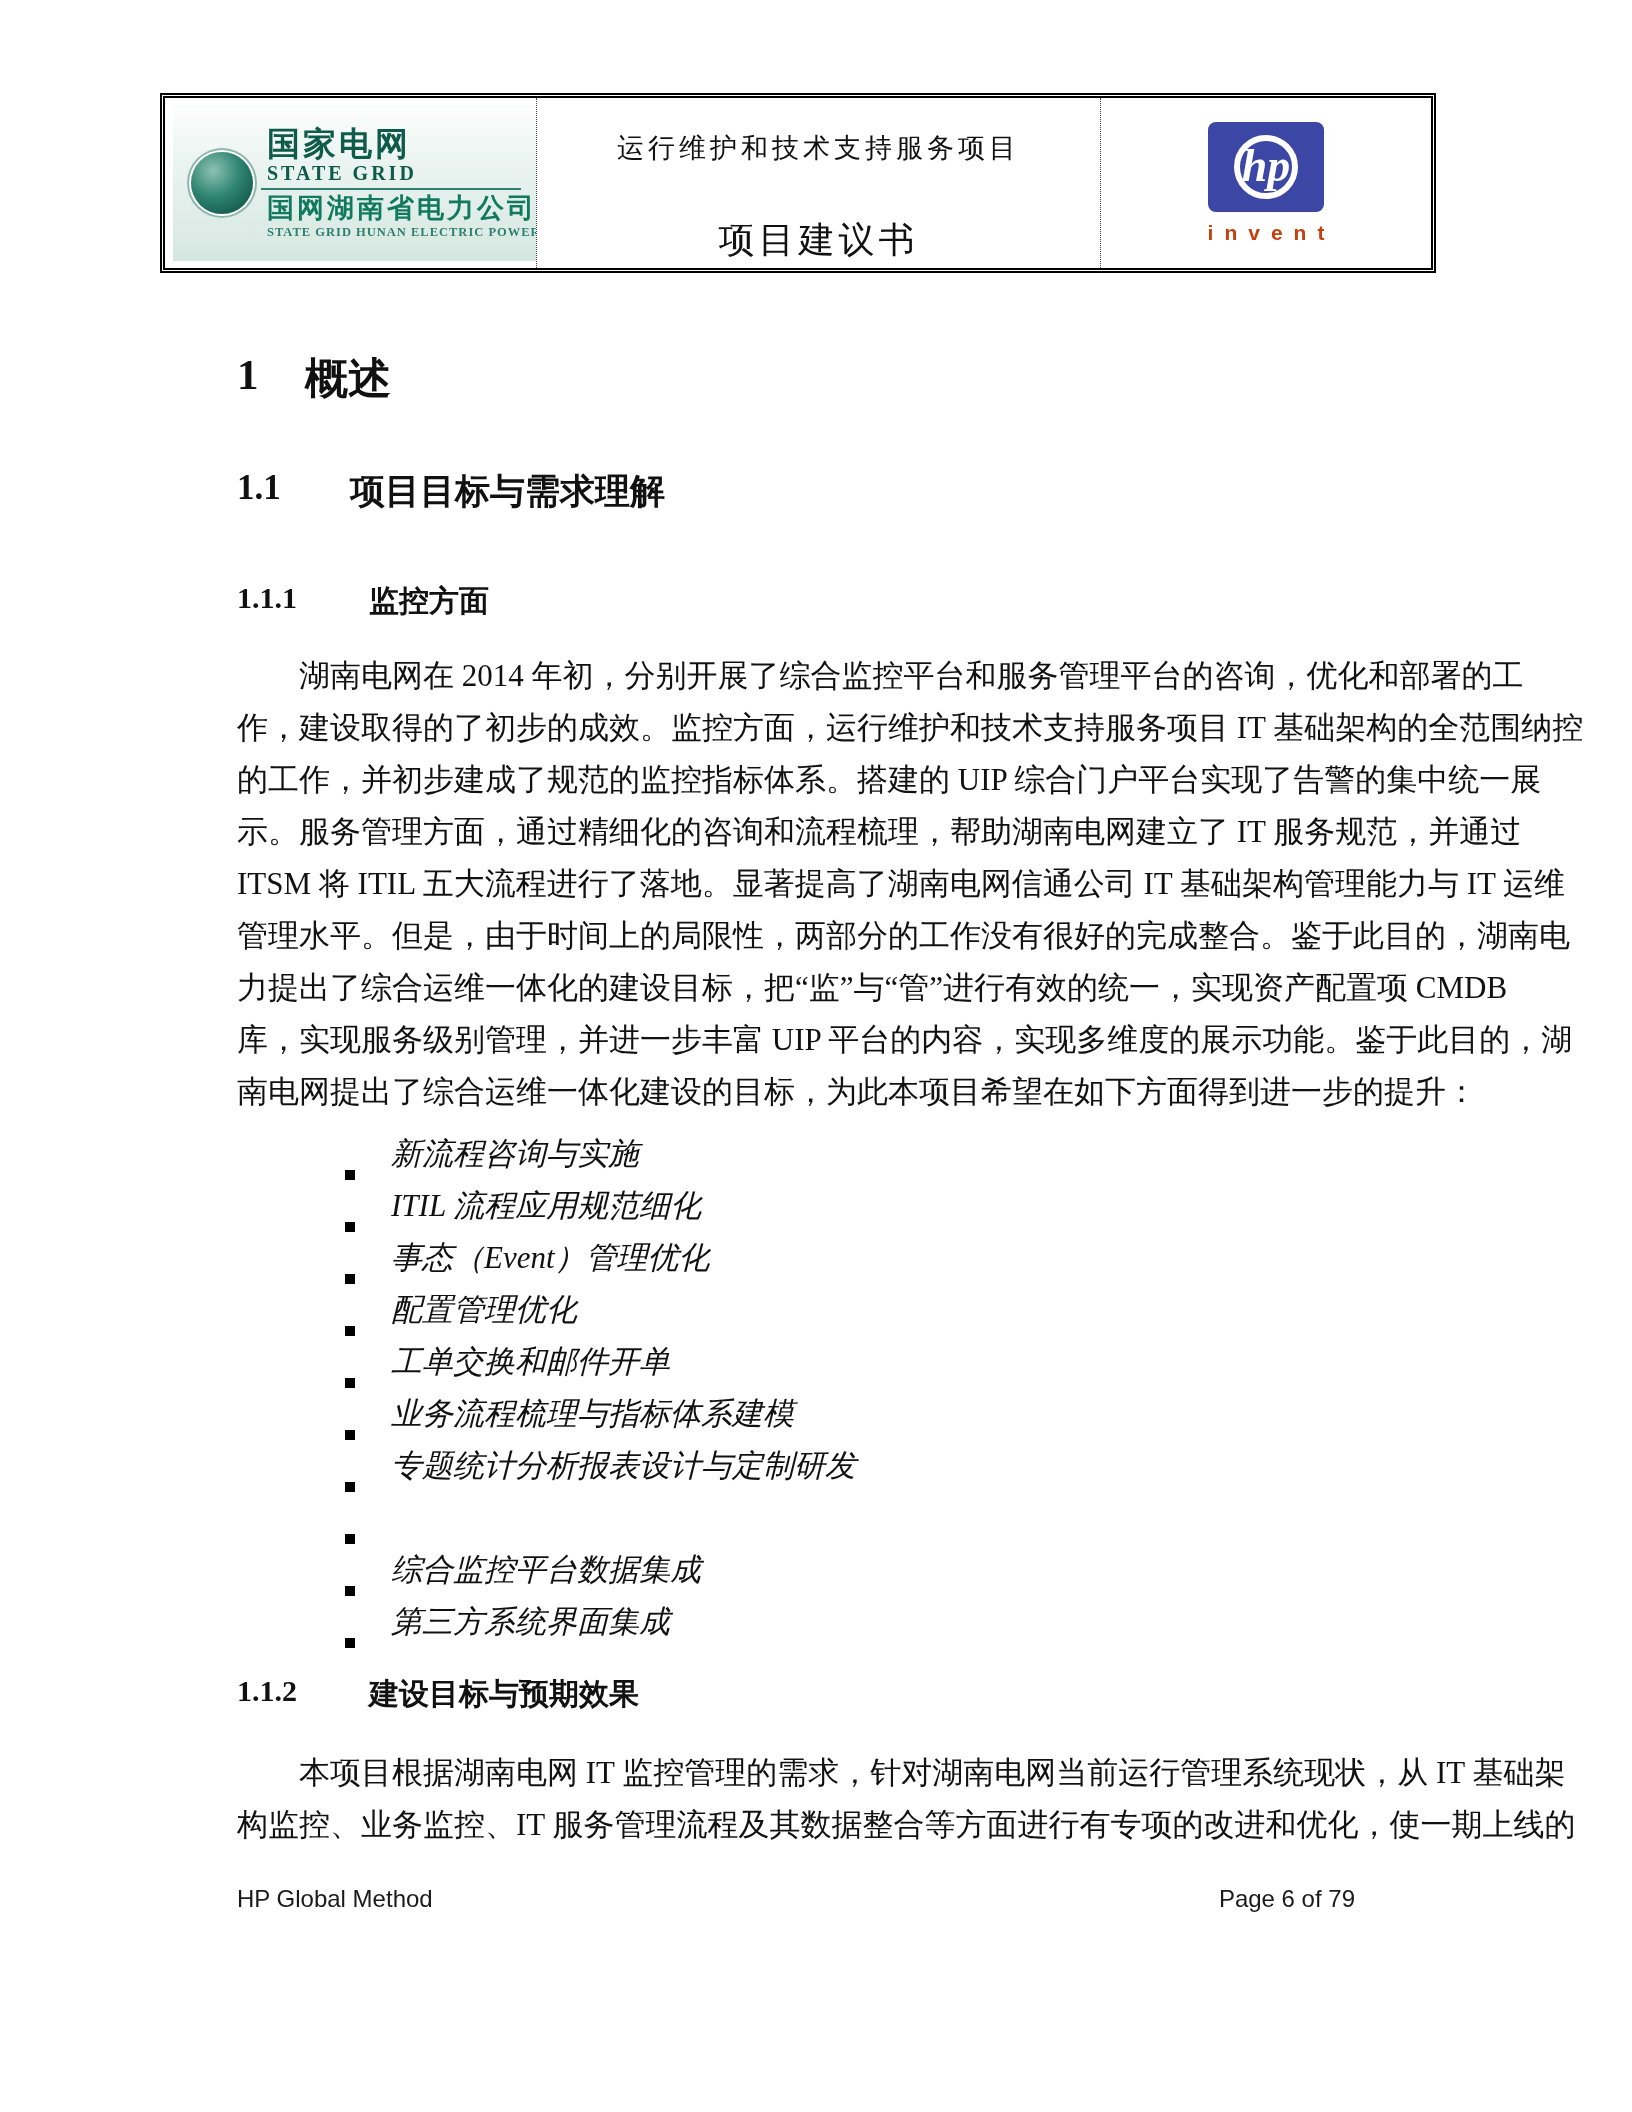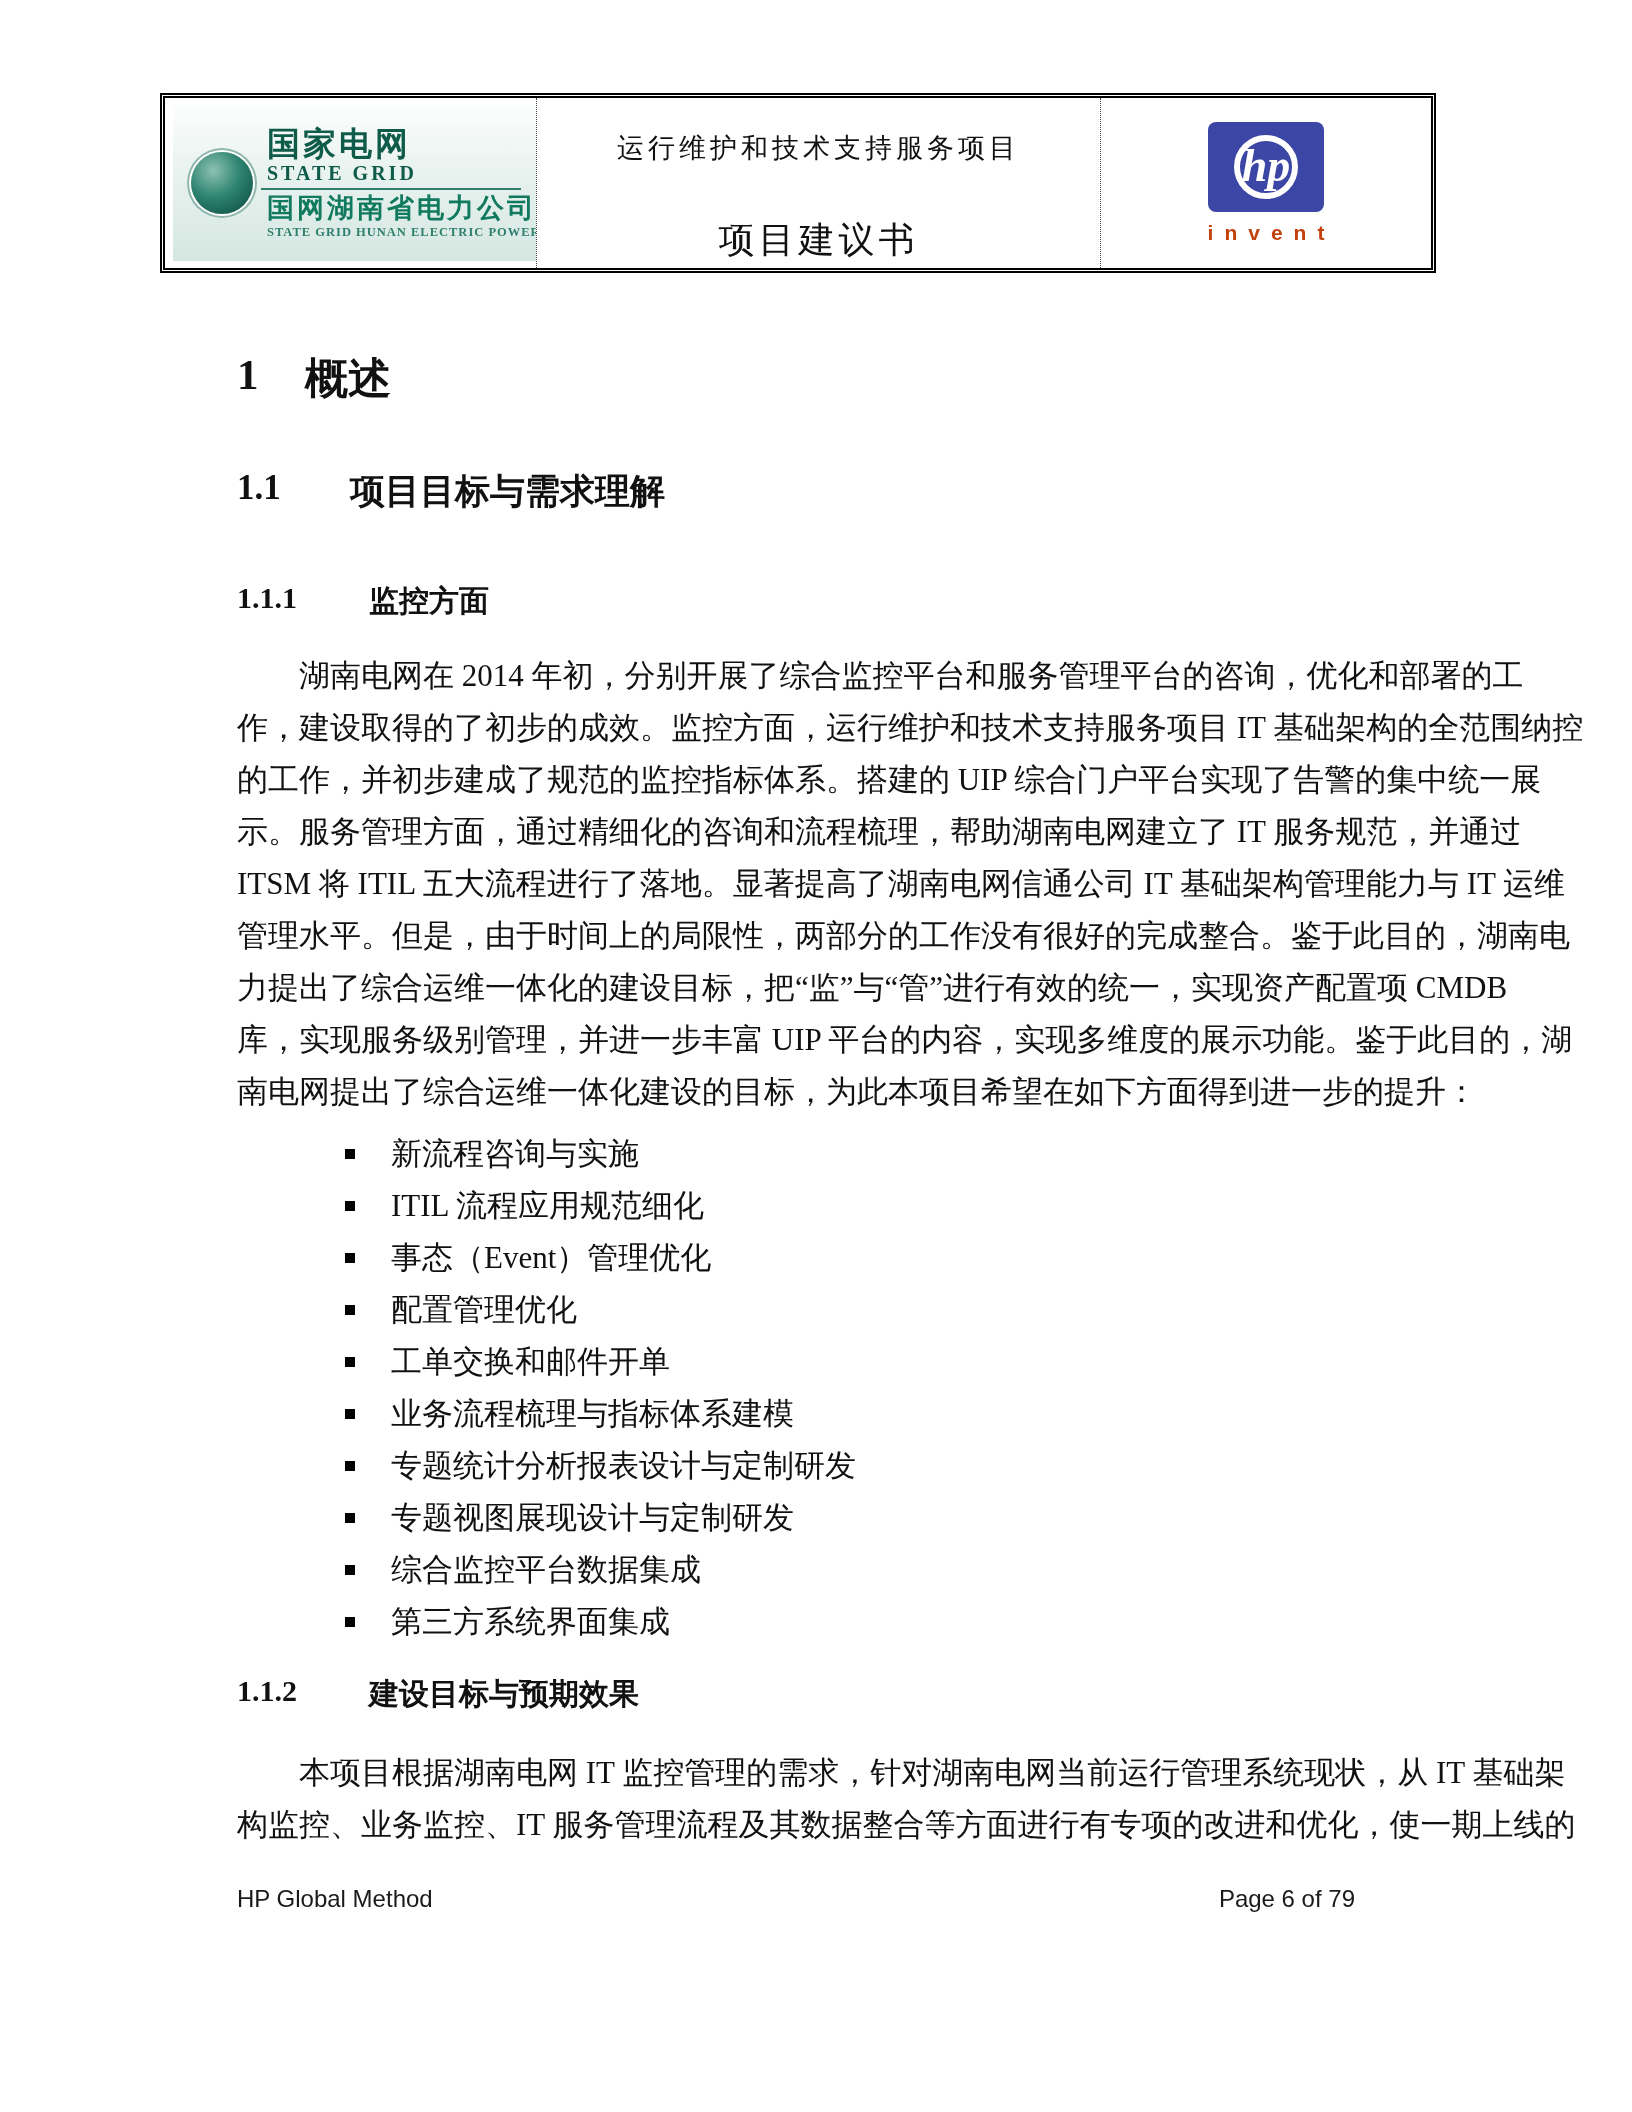--- a/index.html
+++ b/index.html
@@ -54,21 +54,21 @@
   .h3 .ttl{font-family:"Liberation Sans","DejaVu Sans",sans-serif;}
   .h3a{margin-top:66px;}
   .h3b{margin-top:26px;}
   .para{margin-top:28px;}
   .pline{
     font-size:31px;height:52px;line-height:52px;white-space:nowrap;
     text-align:justify;text-align-last:justify;overflow:visible;
   }
   .pline.indent{text-indent:62px;}
   .bullets{margin-top:10px;margin-left:108px;}
-  .bullet-item{display:flex;align-items:center;height:52px;}
+  .bullet-item{display:flex;align-items:flex-end;height:52px;font-style:italic;}
   .sq{width:10px;height:10px;background:#000;margin-right:36px;flex:0 0 auto;}
   .btext{font-size:31px;line-height:52px;}
   .para2{margin-top:32px;}
   .footer{
     margin-top:34px;width:1118px;display:flex;justify-content:space-between;
     font-family:"Liberation Sans","DejaVu Sans",sans-serif;font-size:24px;color:#1a1a1a;
   }
 </style>
 </head>
 <body>
@@ -151,21 +151,20 @@
     <div class="bullet-item">
         <span class="sq"></span>
         <span class="btext">业务流程梳理与指标体系建模</span>
       </div>
     <div class="bullet-item">
         <span class="sq"></span>
         <span class="btext">专题统计分析报表设计与定制研发</span>
       </div>
     <div class="bullet-item">
         <span class="sq"></span>
-        <span class="btext">专题视图展现设计与定制研发</span>
       </div>
     <div class="bullet-item">
         <span class="sq"></span>
         <span class="btext">综合监控平台数据集成</span>
       </div>
     <div class="bullet-item">
         <span class="sq"></span>
         <span class="btext">第三方系统界面集成</span>
       </div>
   </div>

